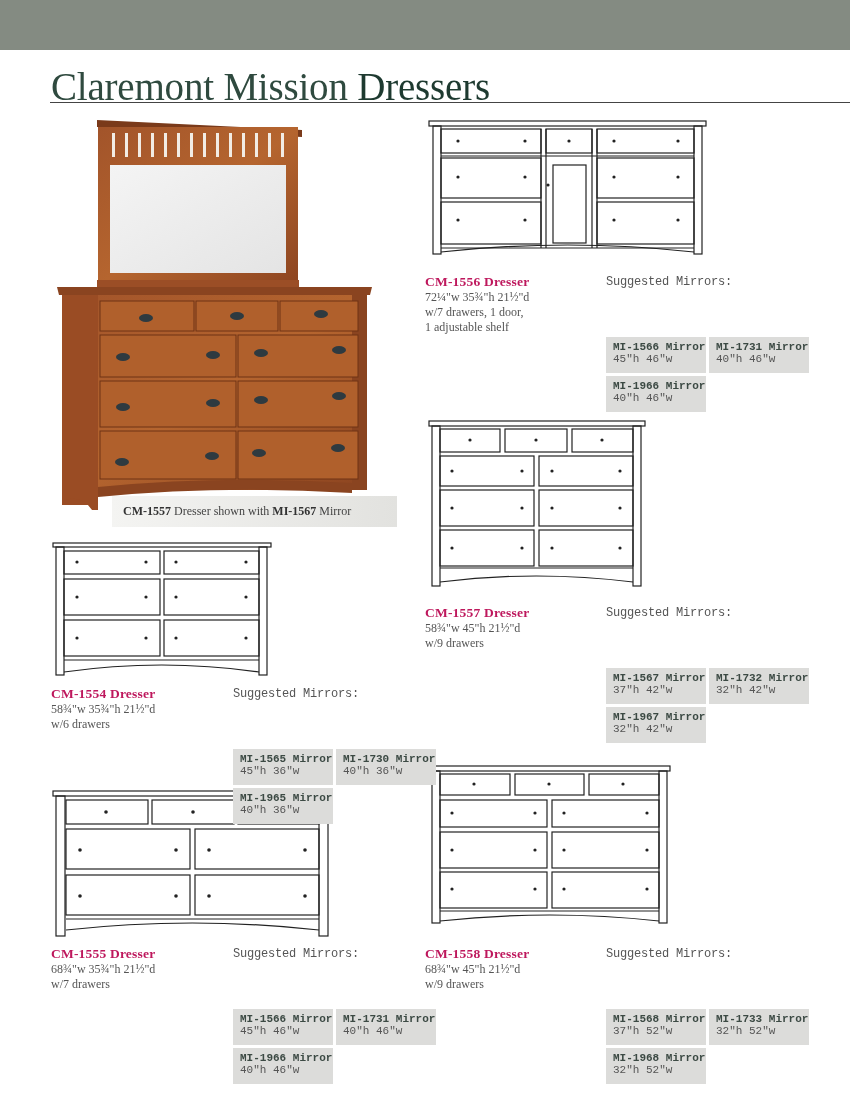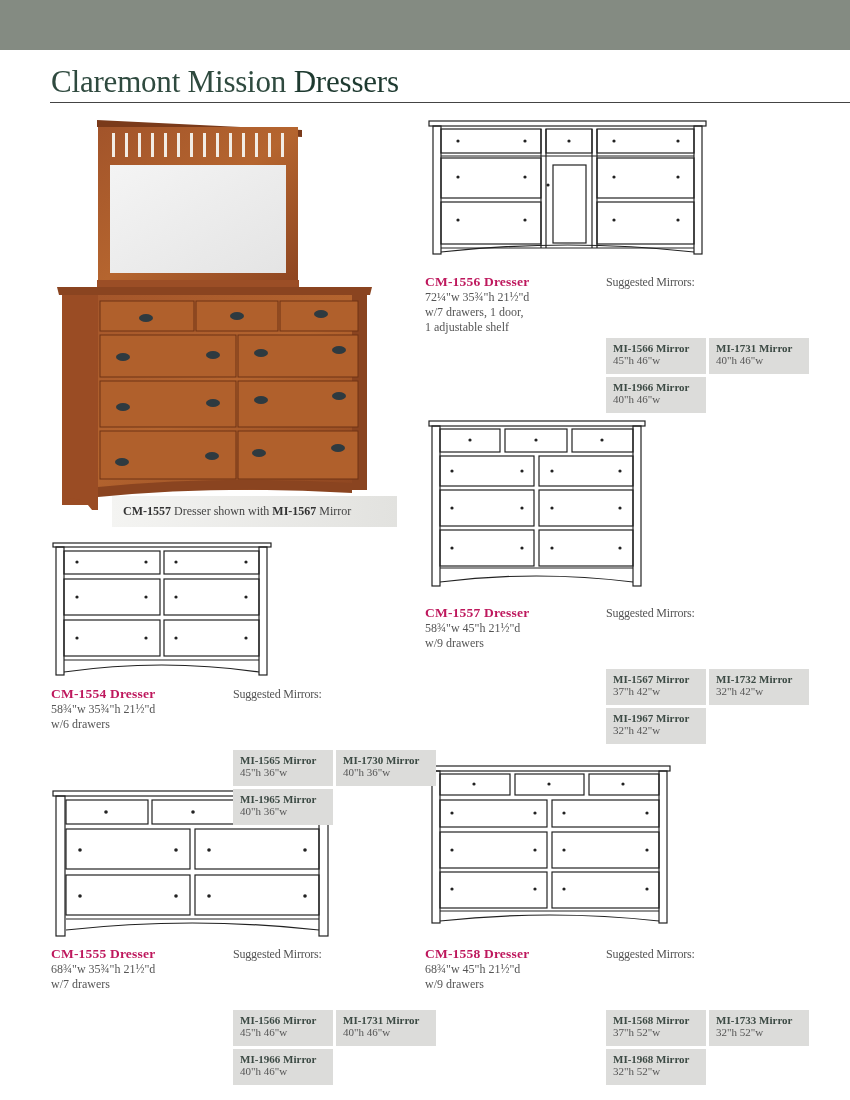--- a/index.html
+++ b/index.html
@@ -1,34 +1,34 @@
 <!DOCTYPE html>
 <html><head>
 <meta charset="utf-8">
 <style>
   * { box-sizing: border-box; margin: 0; padding: 0; }
   html, body { width: 850px; height: 1100px; background: #ffffff; overflow: hidden; }
   body { position: relative; font-family: "DejaVu Serif", serif; color: #333; }
   .topband { position: absolute; left: 0; top: 0; width: 850px; height: 50px; background: #848b82; }
-  .title { position: absolute; left: 51px; top: 64px; font-family: "Liberation Serif", serif; font-size: 31px; color: #2f4a3f; letter-spacing: -0.2px; white-space: nowrap; }
+  .title { position: absolute; left: 51px; top: 64px; font-family: "Liberation Serif", serif; font-size: 39px; color: #2f4a3f; letter-spacing: -0.2px; white-space: nowrap; }
   .title .t-light { font-weight: normal; }
   .title .t-bold { color: #1e3a30; }
   .title-rule { position: absolute; left: 50px; top: 102px; width: 800px; height: 1px; background: #444; }
 
   .photo { position: absolute; left: 52px; top: 115px; width: 325px; height: 400px; }
   .caption { position: absolute; left: 112px; top: 496px; width: 285px; height: 31px; background: linear-gradient(90deg, #f4f4f2 0%, #e2e2df 100%); font-family: "Liberation Serif", serif; font-size: 12px; color: #444; padding: 8px 8px 0 11px; white-space: nowrap; }
   .caption b { color: #333; }
 
   .drawing { position: absolute; }
 
   .info { position: absolute; font-family: "Liberation Serif", serif; }
   .info .name { font-size: 13.5px; font-weight: bold; color: #be185d; letter-spacing: 0.2px; white-space: nowrap; }
   .info .spec { font-size: 12px; color: #555; line-height: 15px; white-space: nowrap; }
 
-  .mirrors { position: absolute; font-family: Liberation Serif, serif; padding-left: 47px; }
+  .mirrors { position: absolute; font-family: Liberation Mono, monospace; padding-left: 47px; }
   .mirrors .label { font-size: 12px; color: #555; margin-bottom: 3px; letter-spacing: -0.2px; white-space: nowrap; }
   .mirror-grid { display: grid; grid-template-columns: 100px 100px; gap: 3px; margin-top: 48px; }
   .mirror-box { background: #dcdcda; height: 36px; padding: 4px 0 0 7px; }
   .mirror-box .m-name { font-size: 11px; font-weight: bold; color: #3c4a44; white-space: nowrap; }
   .mirror-box .m-size { font-size: 11px; color: #555; white-space: nowrap; }
 
   .pagenum { position: absolute; left: 12px; top: 1124px; font-family: "Liberation Sans", sans-serif; font-size: 12px; color: #333; }
 </style>
 </head>
 <body>

